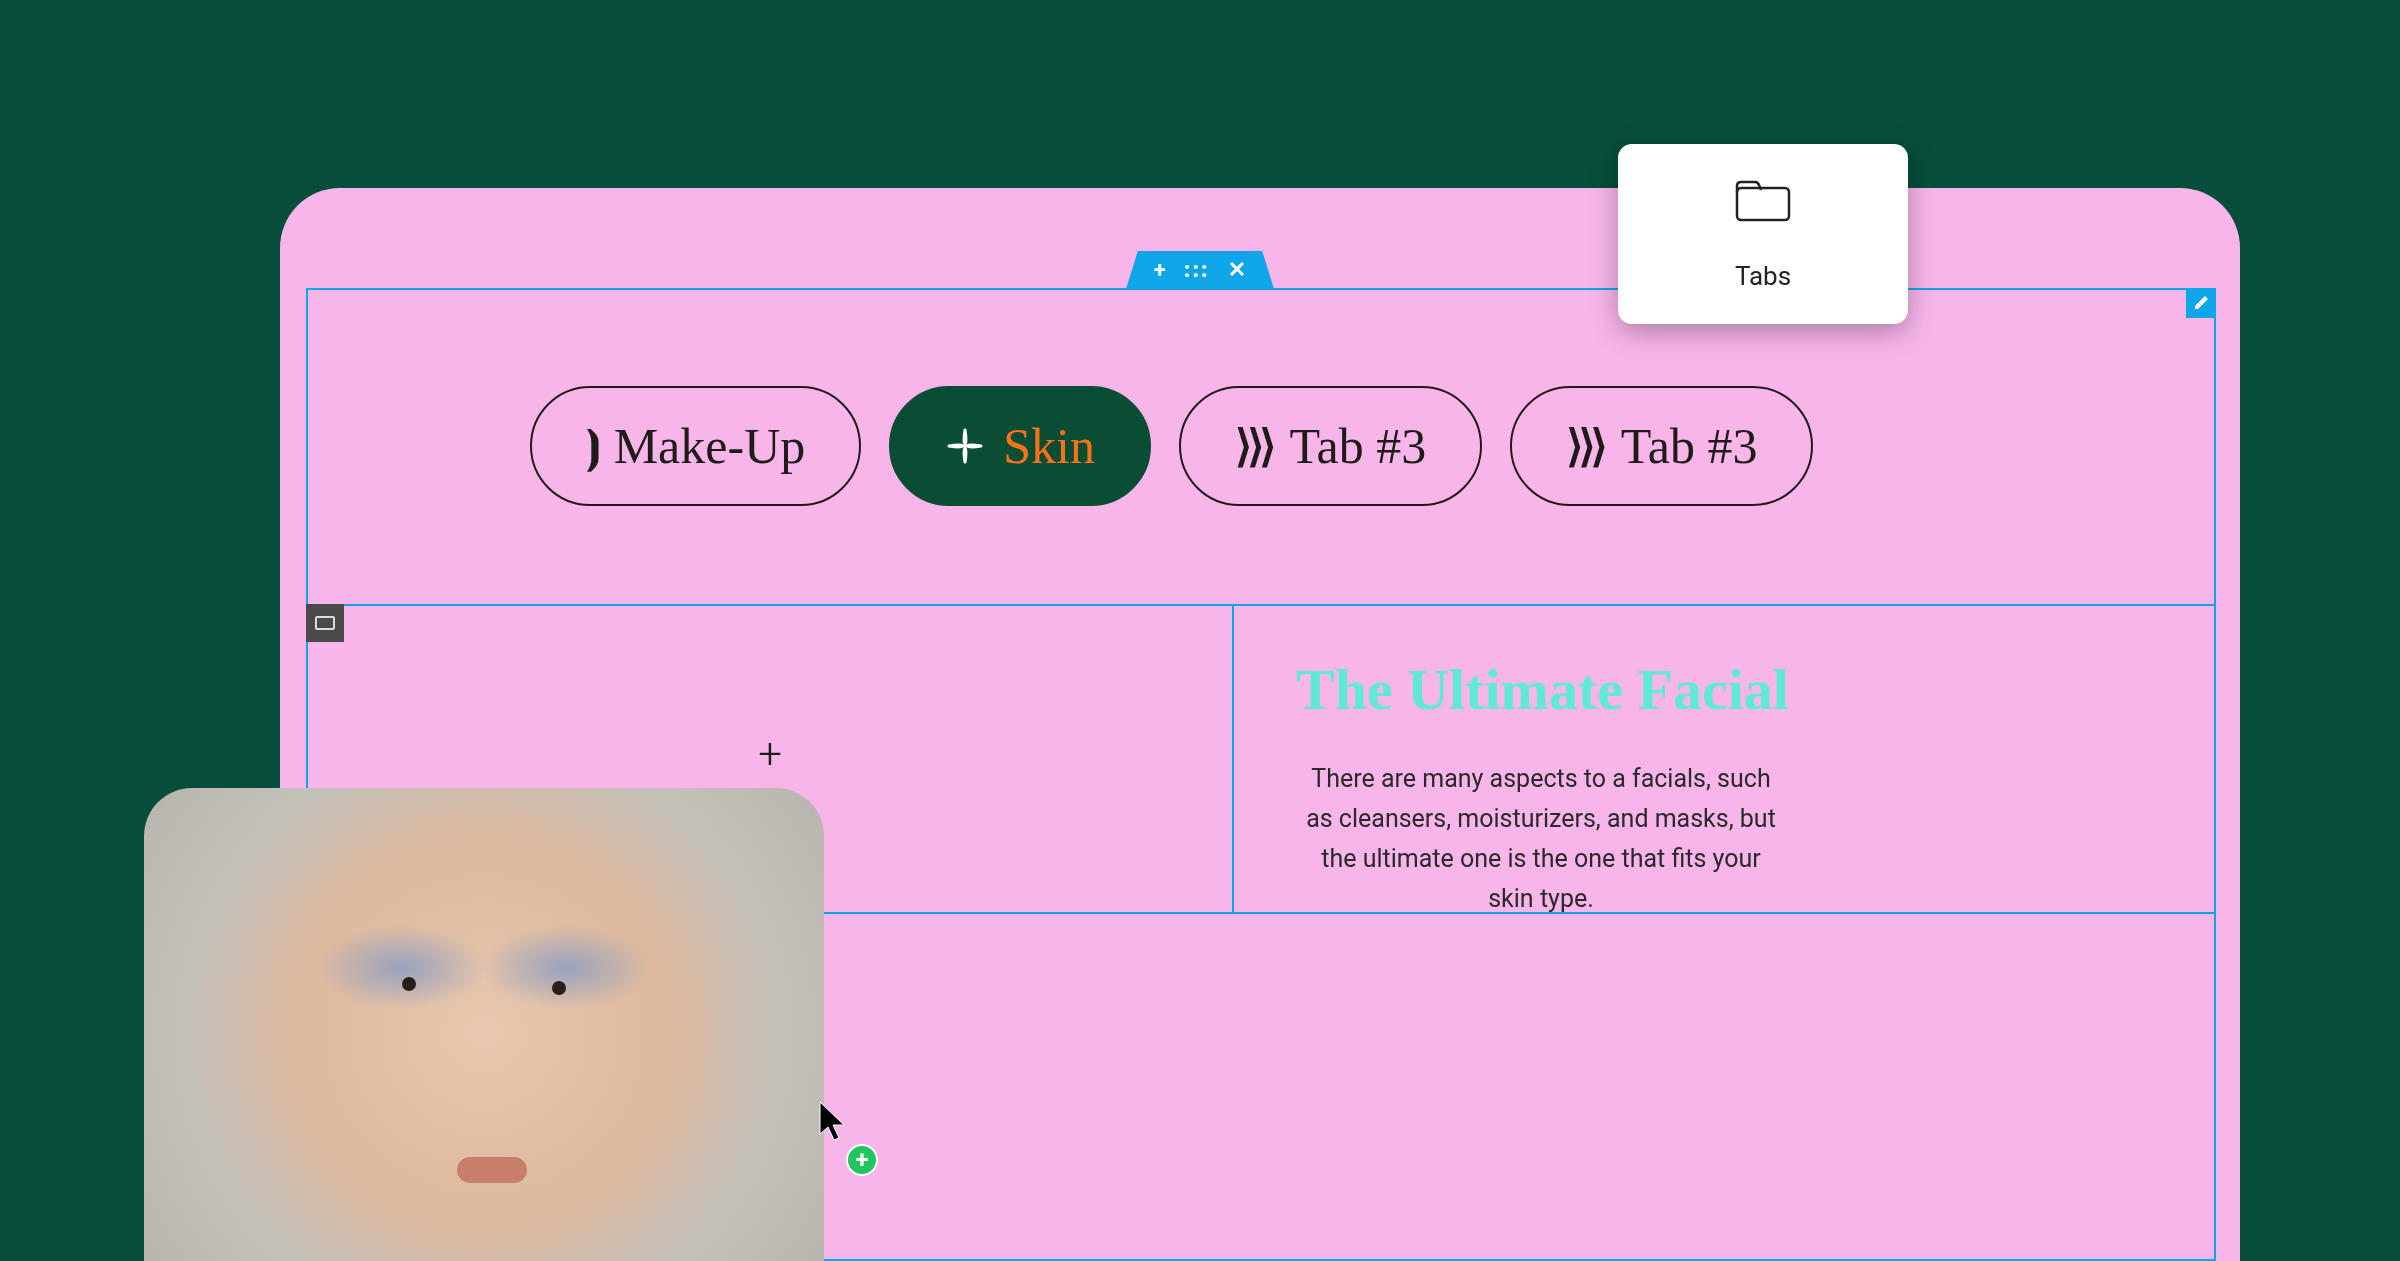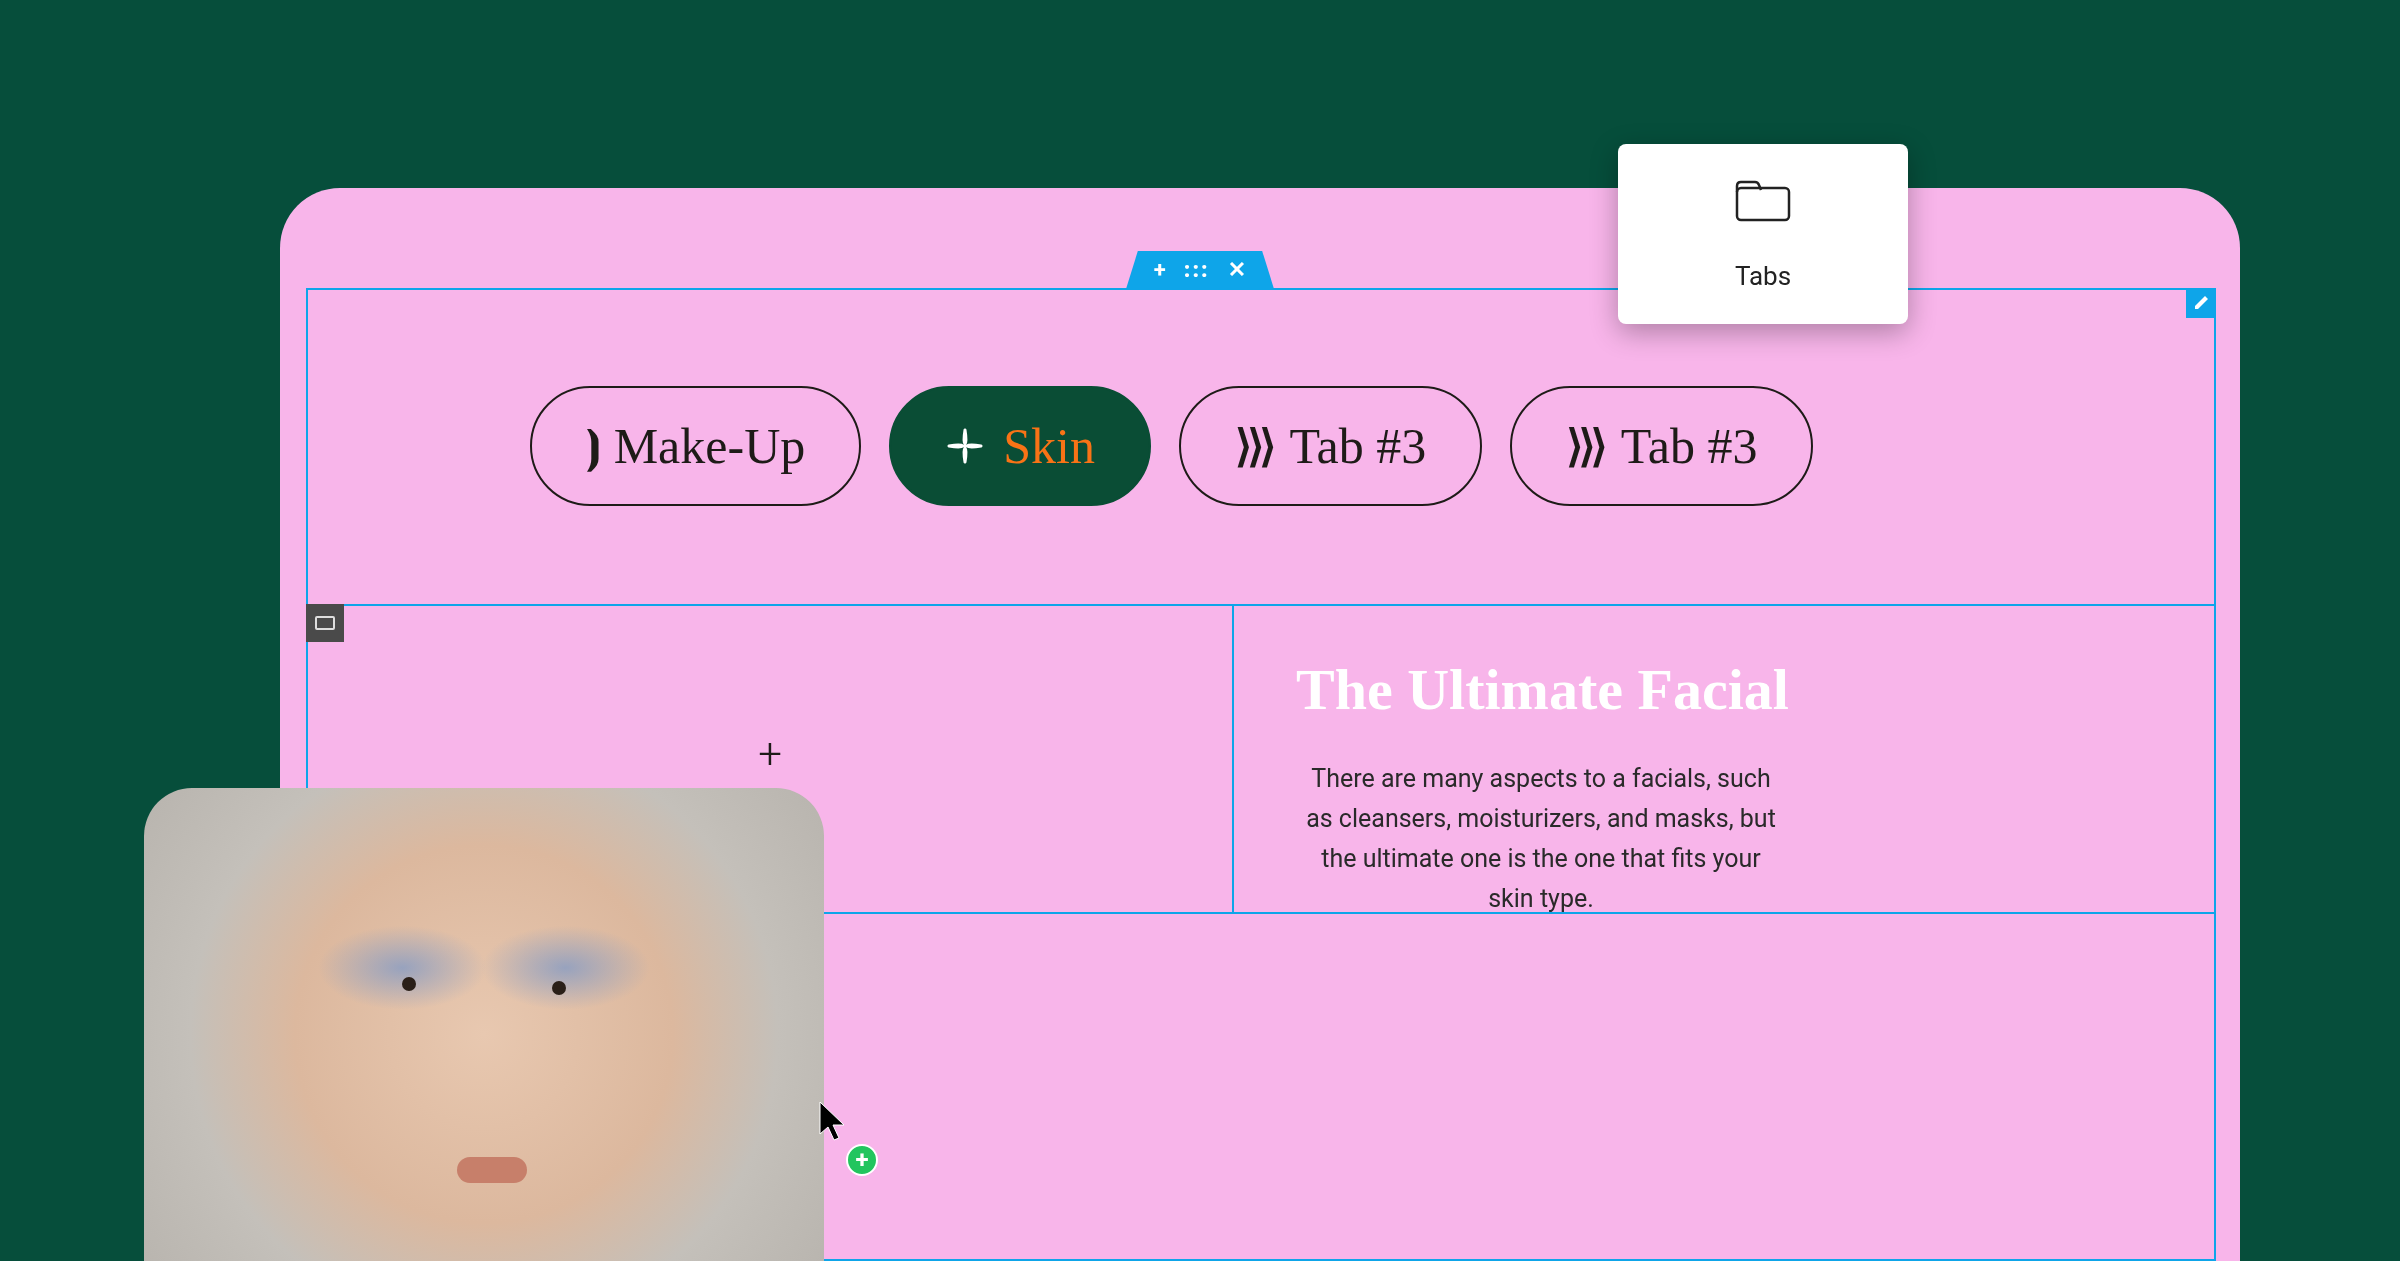--- a/index.html
+++ b/index.html
@@ -22,21 +22,21 @@
   }
 
   
   .widget-card {
     position: absolute;
     left: 1618px;
     top: 144px;
     width: 290px;
     height: 180px;
     background: #fff;
-    border-radius: 8px;
+    border-radius: 14px;
     box-shadow: 0 8px 28px rgba(0,0,0,0.30);
     display: flex;
     flex-direction: column;
     align-items: center;
     justify-content: center;
     gap: 39px;
     z-index: 50;
   }
   .widget-card .folder-icon { width: 56px; height: 44px; }
   .widget-card .label { font-size: 26px; color: #222; }
@@ -151,21 +151,21 @@
   }
   .container-badge .rect {
     width: 20px; height: 14px;
     border: 2px solid #ddd;
     border-radius: 2px;
   }
 
   .heading {
     font-family: Georgia, "Times New Roman", serif;
     font-size: 58px;
-    color: #ffffff;
+    color: #5eead4;
     margin-bottom: 36px;
   }
   .body-text {
     font-size: 25px;
     line-height: 1.6;
     color: #2a2a2a;
     max-width: 490px;
     text-align: center;
   }
 

